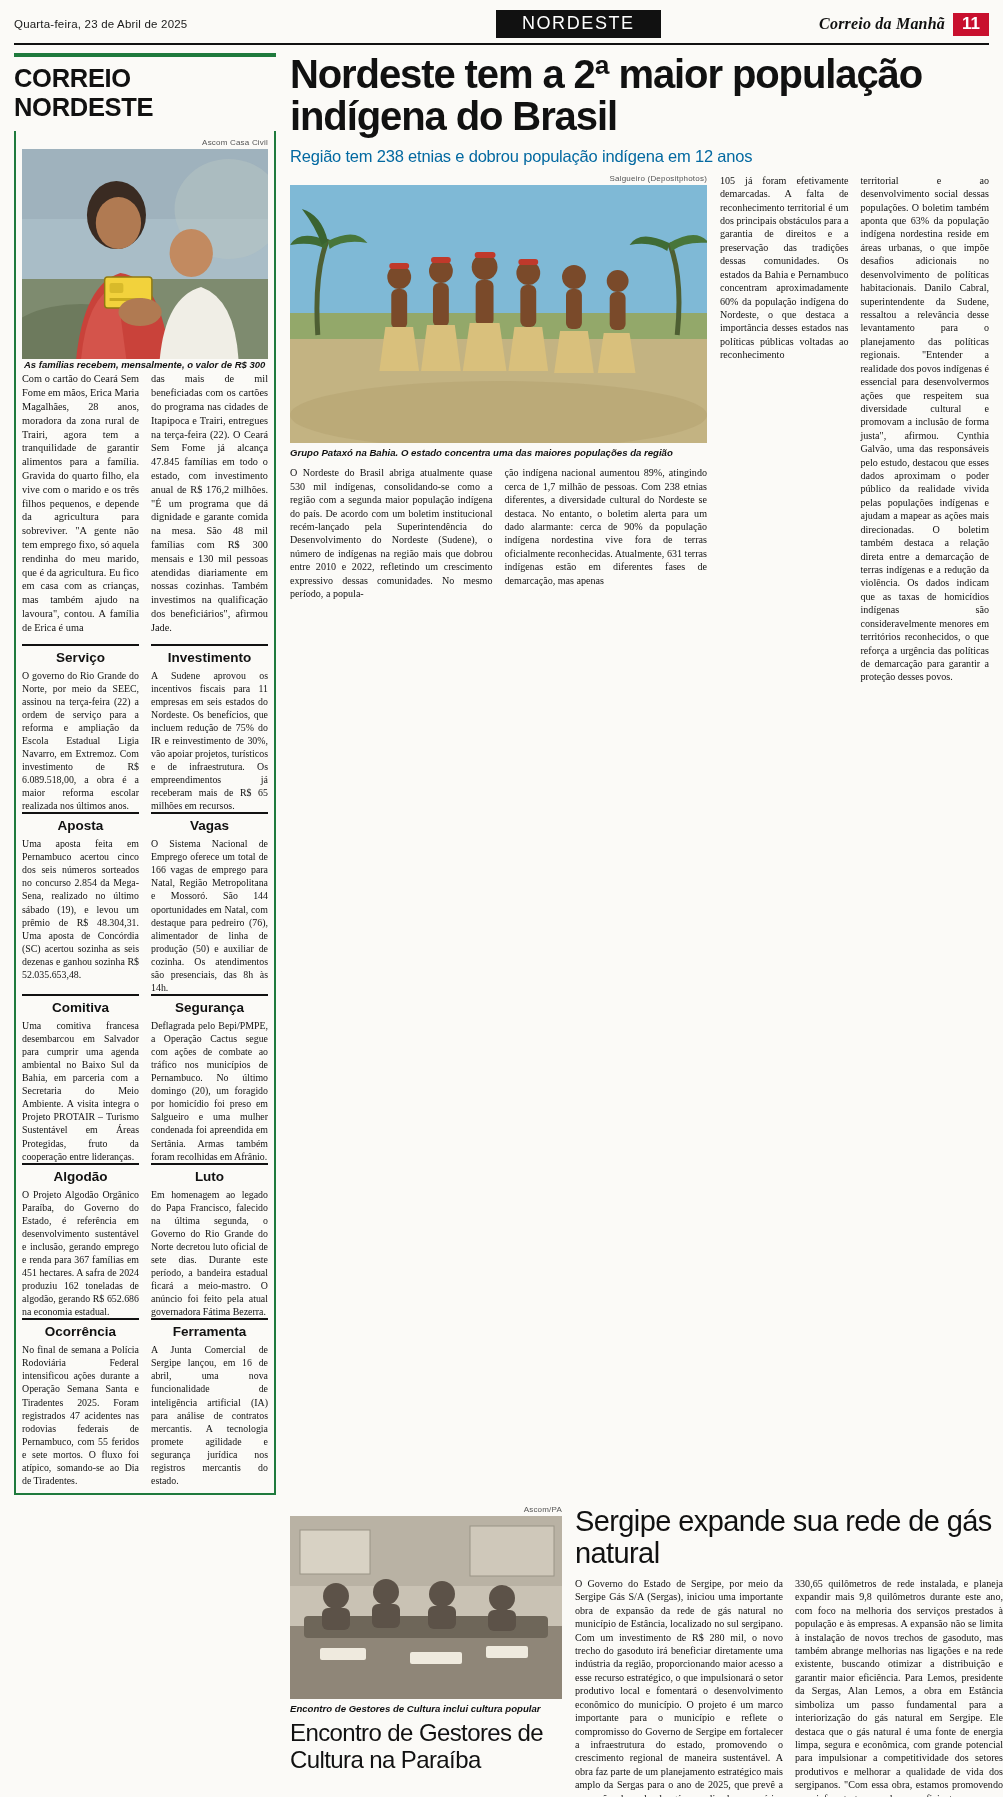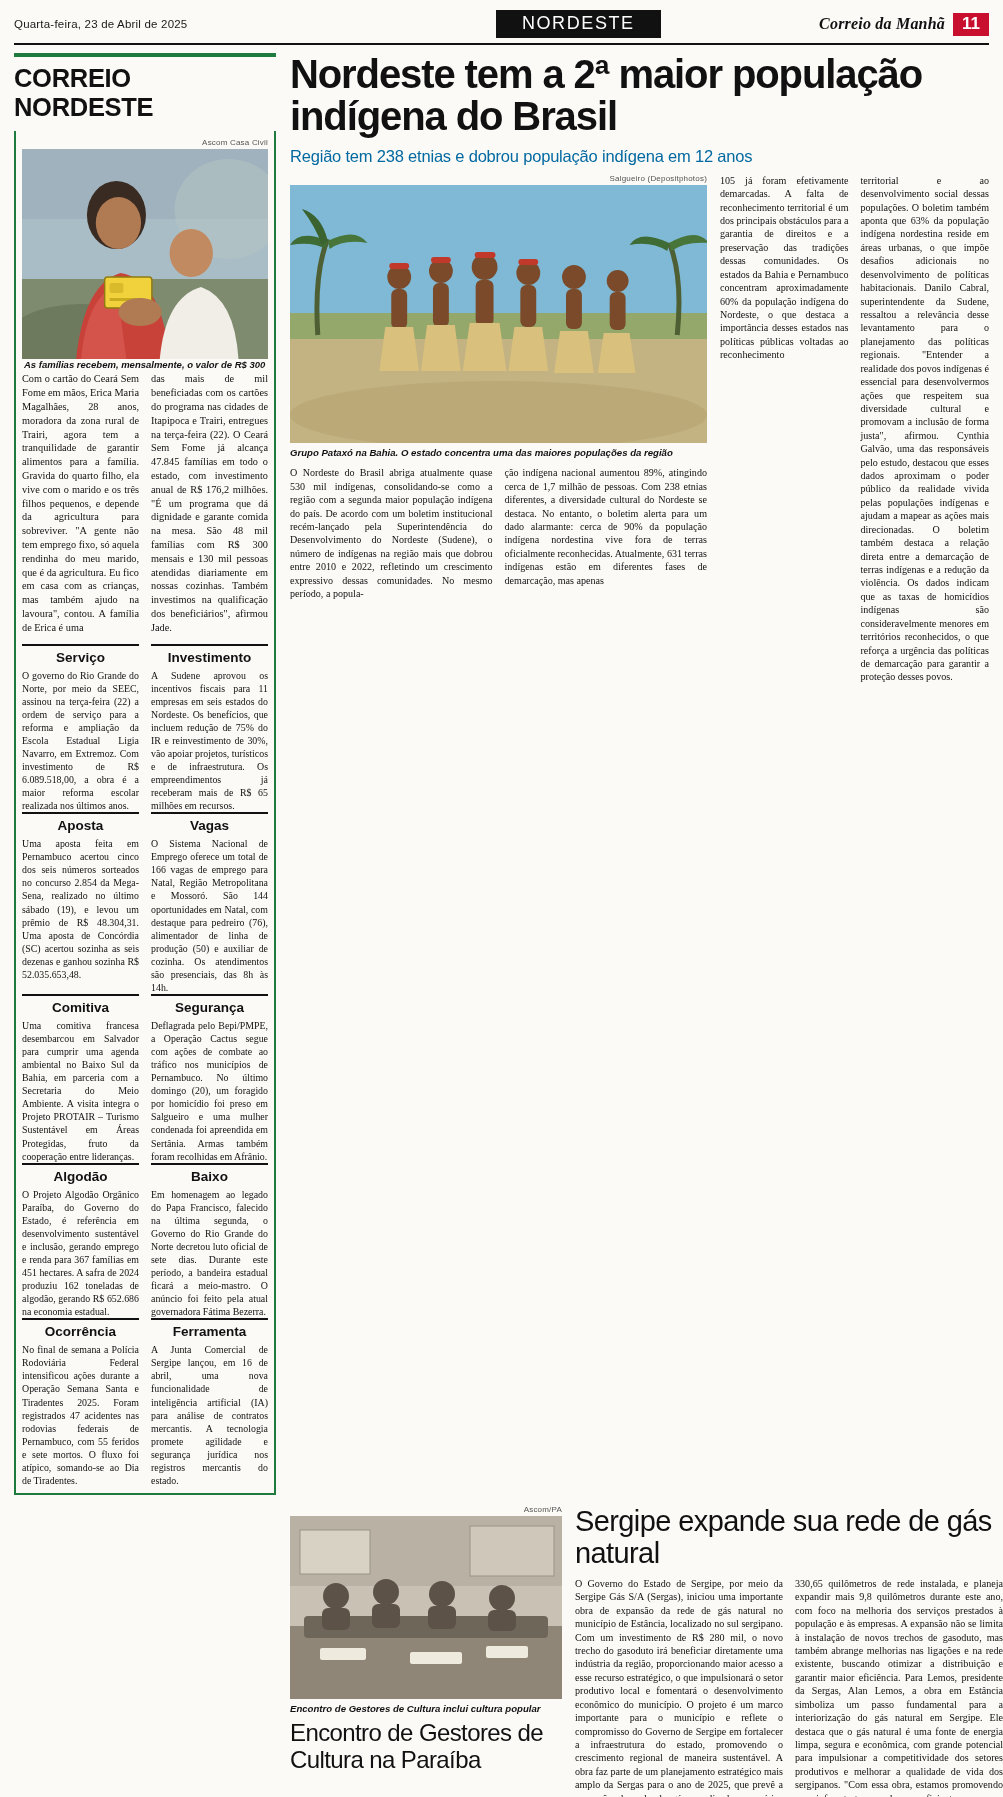--- a/index.html
+++ b/index.html
@@ -174,21 +174,21 @@
               <div class="sub-head">Segurança</div>
               <div class="sub-body">Deflagrada pelo Bepi/PMPE, a Operação Cactus segue com ações de combate ao tráfico nos municípios de Pernambuco. No último domingo (20), um foragido por homicídio foi preso em Salgueiro e uma mulher condenada foi apreendida em Sertânia. Armas também foram recolhidas em Afrânio.</div>
             </div>
           </div>
           <div class="sub-grid">
             <div class="sub-col">
               <div class="sub-head">Algodão</div>
               <div class="sub-body">O Projeto Algodão Orgânico Paraíba, do Governo do Estado, é referência em desenvolvimento sustentável e inclusão, gerando emprego e renda para 367 famílias em 451 hectares. A safra de 2024 produziu 162 toneladas de algodão, gerando R$ 652.686 na economia estadual.</div>
             </div>
             <div class="sub-col">
-              <div class="sub-head">Baixo</div>
+              <div class="sub-head">Luto</div>
               <div class="sub-body">Em homenagem ao legado do Papa Francisco, falecido na última segunda, o Governo do Rio Grande do Norte decretou luto oficial de sete dias. Durante este período, a bandeira estadual ficará a meio-mastro. O anúncio foi feito pela atual governadora Fátima Bezerra.</div>
             </div>
           </div>
           <div class="sub-grid">
             <div class="sub-col">
               <div class="sub-head">Ocorrência</div>
               <div class="sub-body">No final de semana a Polícia Rodoviária Federal intensificou ações durante a Operação Semana Santa e Tiradentes 2025. Foram registrados 47 acidentes nas rodovias federais de Pernambuco, com 55 feridos e sete mortos. O fluxo foi atípico, somando-se ao Dia de Tiradentes.</div>
             </div>
             <div class="sub-col">
               <div class="sub-head">Ferramenta</div>

